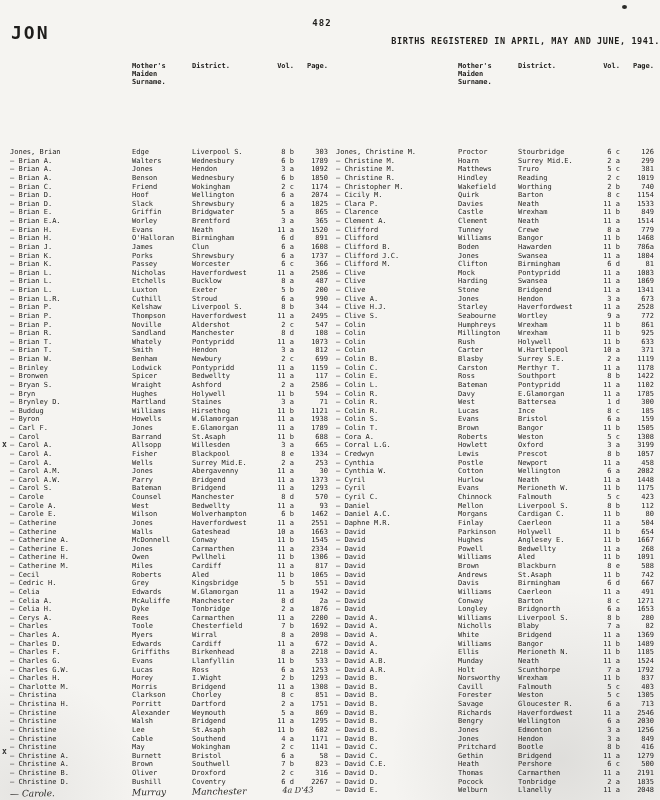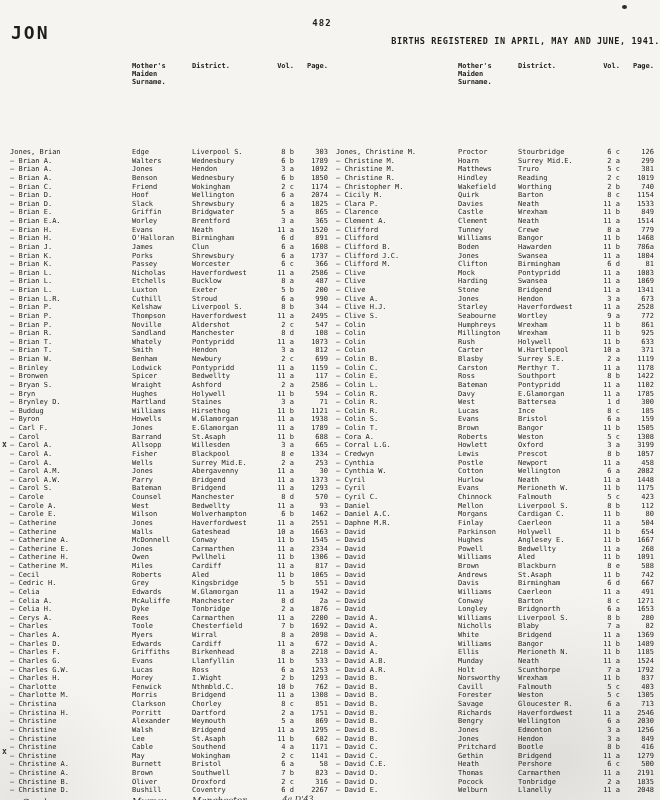--- a/index.html
+++ b/index.html
@@ -504,27 +504,20 @@
       <span class="c page">1253</span>
     </div>
     <div class="row">
       <span class="c name">— Charles H.</span>
       <span class="c maiden">Morey</span>
       <span class="c district">I.Wight</span>
       <span class="c vol">2 b</span>
       <span class="c page">1293</span>
     </div>
     <div class="row">
-      <span class="c name">— Charlotte</span>
-      <span class="c maiden">Fenwick</span>
-      <span class="c district">Nthmbld.C.</span>
-      <span class="c vol">10 b</span>
-      <span class="c page">762</span>
-    </div>
-    <div class="row">
       <span class="c name">— Charlotte M.</span>
       <span class="c maiden">Morris</span>
       <span class="c district">Bridgend</span>
       <span class="c vol">11 a</span>
       <span class="c page">1308</span>
     </div>
     <div class="row">
       <span class="c name">— Christina</span>
       <span class="c maiden">Clarkson</span>
       <span class="c district">Chorley</span>

